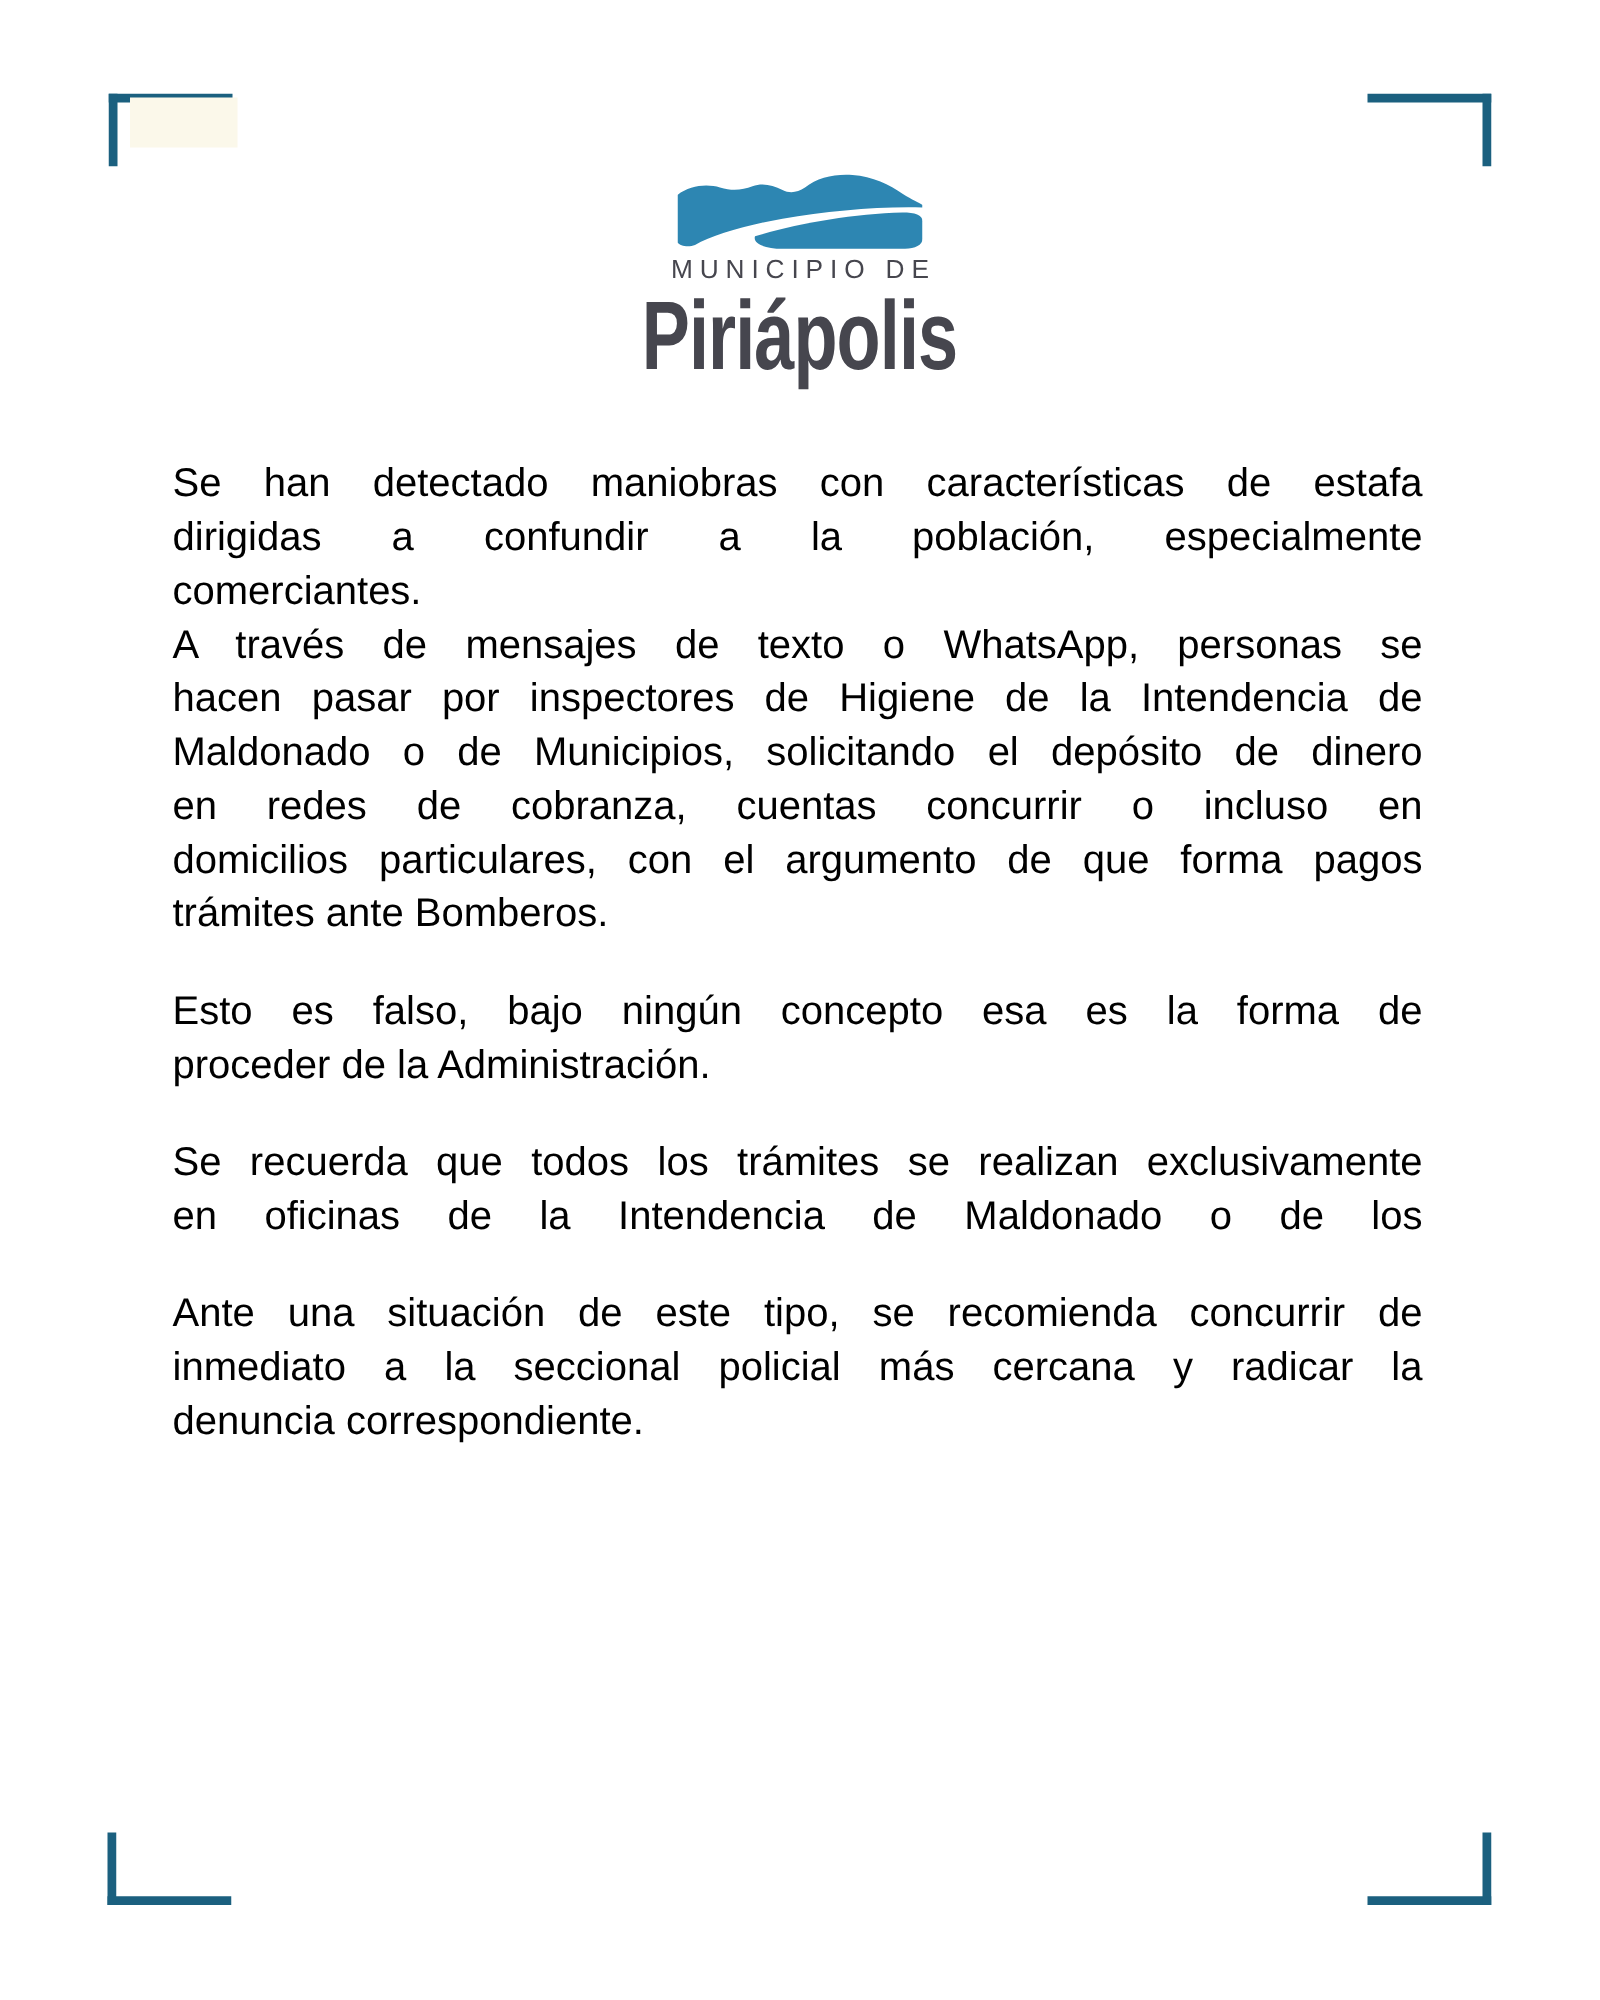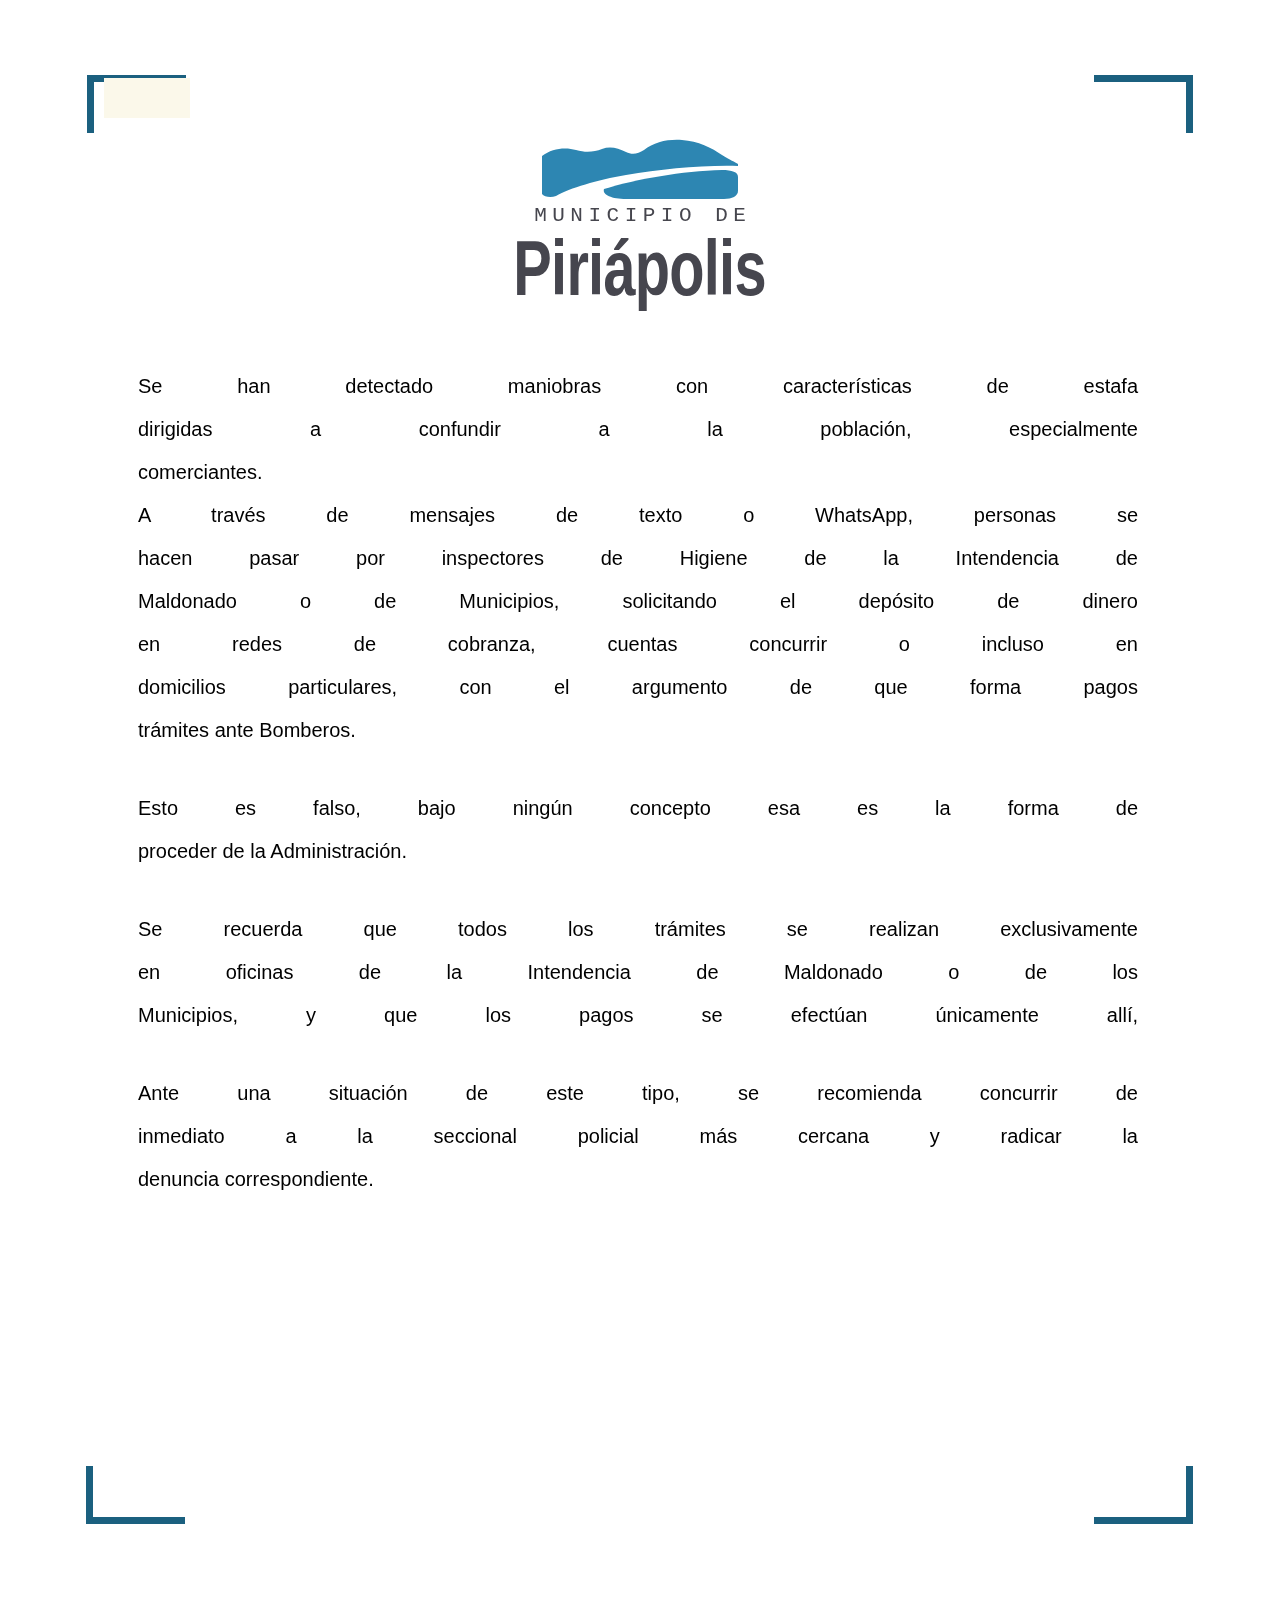--- a/index.html
+++ b/index.html
@@ -32,34 +32,33 @@
     display: flex; flex-direction: column; align-items: center;
   }
   .logo-graphic { width: 196px; height: 62px; display: block; }
   .logo-graphic .hills, .logo-graphic .strip { fill: var(--logo-blue); }
   .logo-sub {
     margin-top: 4px;
     font-size: 21px; line-height: 22px;
     letter-spacing: 5.5px; padding-left: 5.5px;
     color: var(--logo-text);
     text-align: center;
-    font-family: Liberation Mono, monospace;
   }
   .logo-title {
     margin-top: 2px;
     font-size: 78px; line-height: 78px; font-weight: 700;
     letter-spacing: -1px;
     color: var(--logo-text);
     transform: scaleX(0.74); transform-origin: 50% 50%;
     text-align: center;
   }
   
   .body-text {
     position: absolute; left: 138px; top: 365px; width: 1000px;
-    font-size: 20px; line-height: 43px;
+    font-size: 32px; line-height: 43px;
     color: var(--ink, #000000);
   }
   .paragraph.gap { margin-top: 35px; }
   .line { text-align: justify; text-align-last: justify; white-space: normal; }
   .line.last { text-align-last: left; }
 </style>
 </head>
 <body>
 
 <div class="sheet">
@@ -113,21 +112,20 @@
         <div class="line">domicilios particulares, con el argumento de que forma pagos</div>
         <div class="line last">trámites ante Bomberos.</div>
       </div>
       <div class="paragraph gap">
         <div class="line">Esto es falso, bajo ningún concepto esa es la forma de</div>
         <div class="line last">proceder de la Administración.</div>
       </div>
       <div class="paragraph gap">
         <div class="line">Se recuerda que todos los trámites se realizan exclusivamente</div>
         <div class="line">en oficinas de la Intendencia de Maldonado o de los</div>
-        <div class="line">Municipios, y que los pagos se efectúan únicamente allí,</div>
       </div>
       <div class="paragraph gap">
         <div class="line">Ante una situación de este tipo, se recomienda concurrir de</div>
         <div class="line">inmediato a la seccional policial más cercana y radicar la</div>
         <div class="line last">denuncia correspondiente.</div>
       </div>
     </div>
 
 </div>
 

